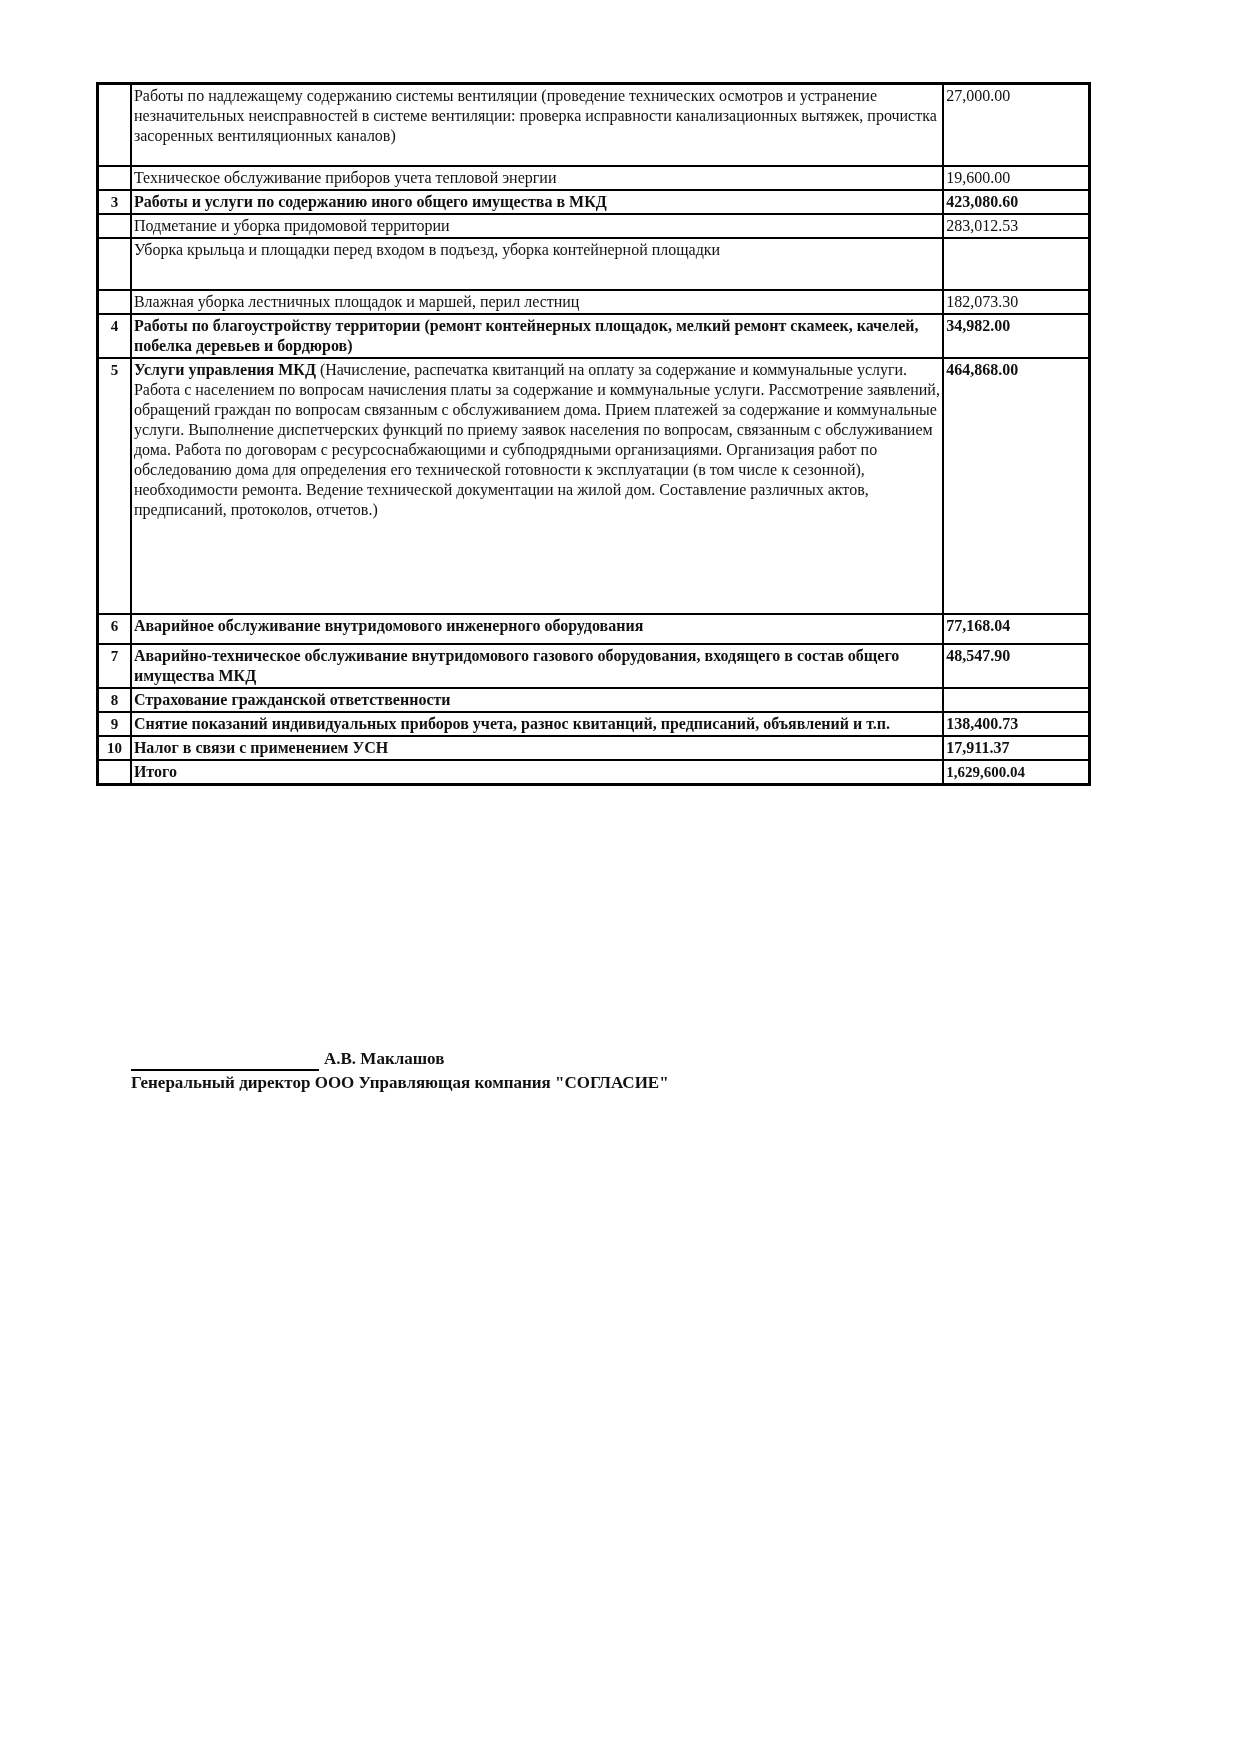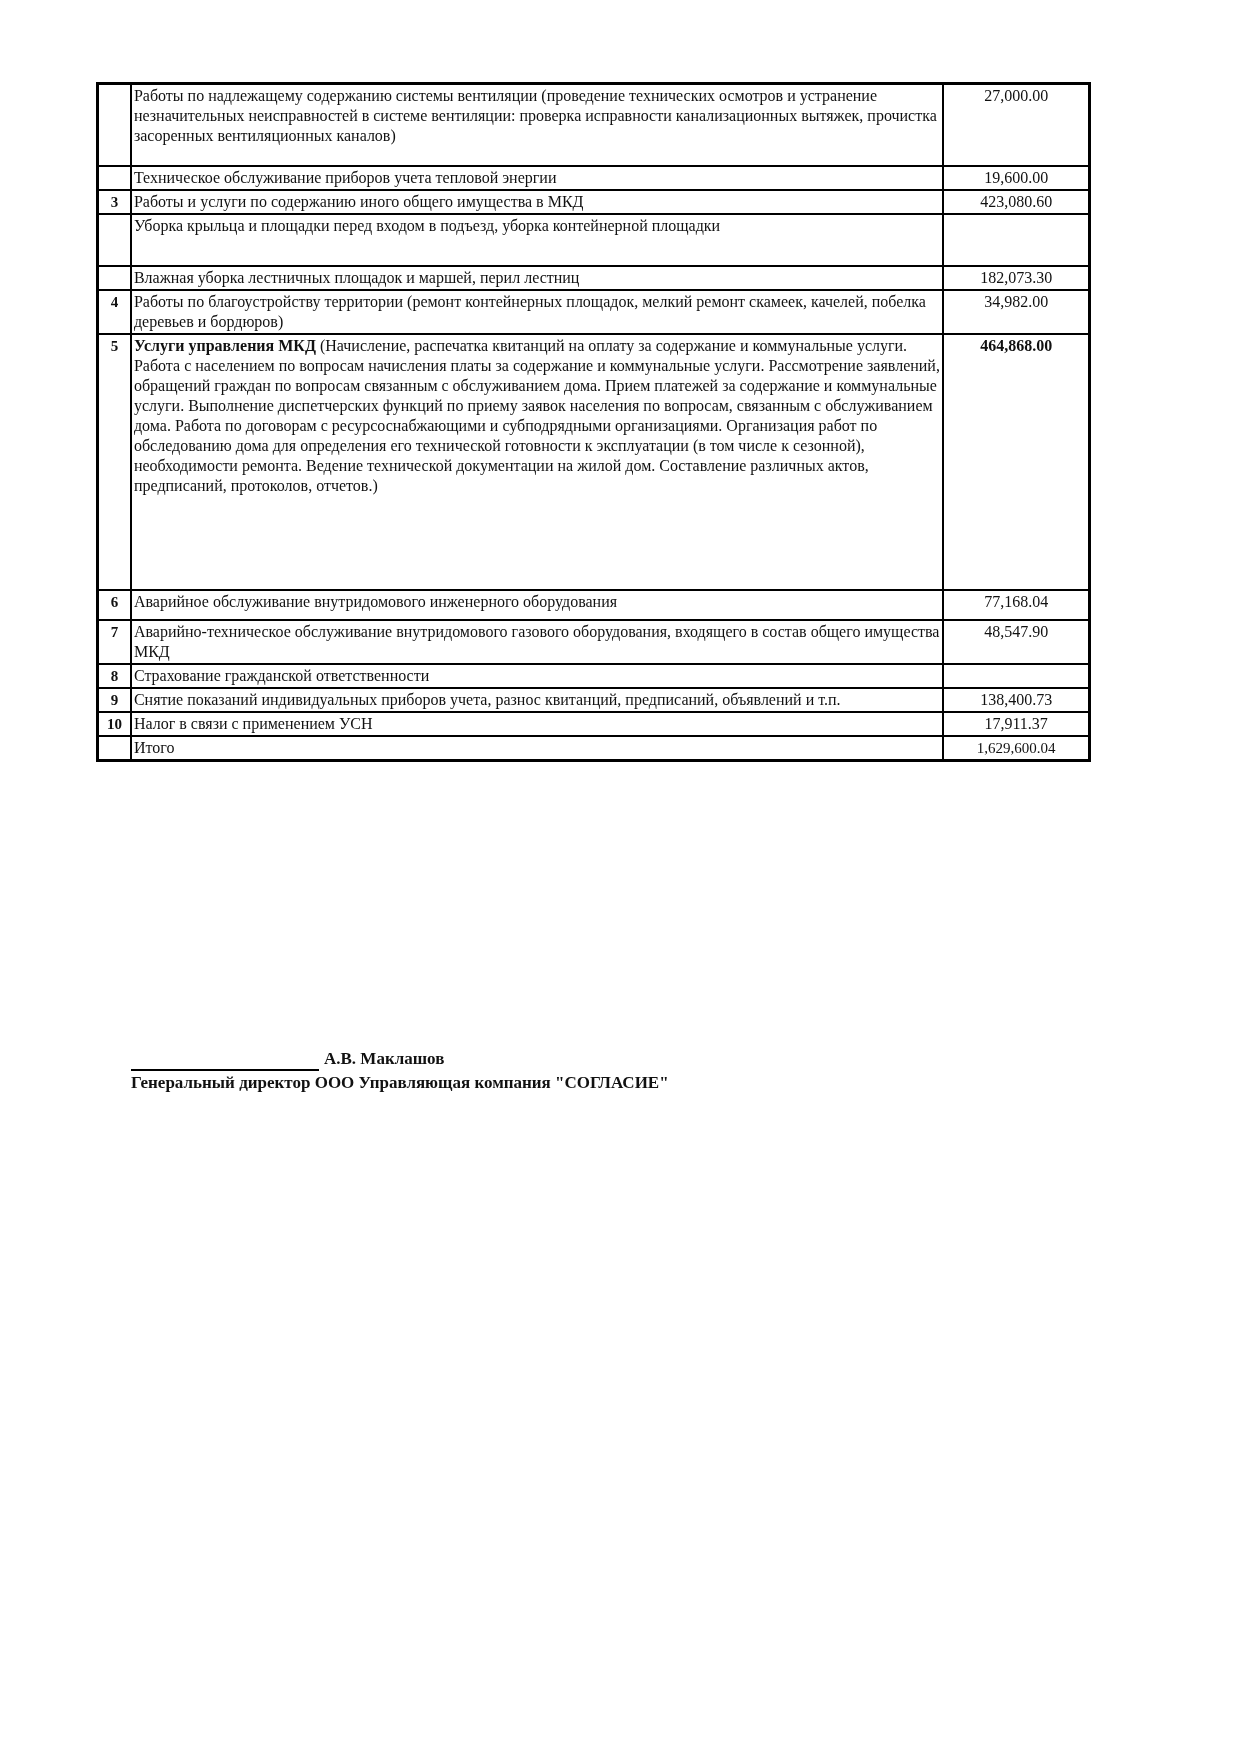--- a/index.html
+++ b/index.html
@@ -6,22 +6,22 @@
   body { width: 1240px; height: 1754px; position: relative; font-family: "Liberation Serif", "DejaVu Serif", serif; color: #111; }
   .page { position: absolute; left: 0; top: 0; width: 1240px; height: 1524px; background: #fff; }
   table.report {
     position: absolute; left: 96px; top: 82px; width: 995px;
     border-collapse: collapse; font-size: 16px; line-height: 20px;
     border: 3px solid #000;
   }
   table.report td { border: 2px solid #000; vertical-align: top; padding: 1px 2px; }
   td.num { width: 27px; text-align: center; font-weight: bold; font-size: 15px; padding-top: 3px; }
   td.desc { width: 810px; padding-left: 3px; }
-  td.amt { width: 140px; text-align: center; padding-right: 1px; white-space: nowrap; }
-  tr.bold td.desc, tr.bold td.amt { font-weight: normal; }
+  td.amt { width: 140px; text-align: left; padding-right: 1px; white-space: nowrap; }
+  tr.bold td.desc, tr.bold td.amt { font-weight: bold; }
   td.middle { vertical-align: middle; }
   td.bottom { vertical-align: bottom; }
   .sig { position: absolute; left: 131px; top: 1047px; font-size: 17px; font-weight: bold; line-height: 24px; }
   .sig .line { display: inline-block; width: 188px; border-bottom: 2px solid #000; height: 17px; vertical-align: bottom; margin-right: 5px; }
   .mkd-bold { font-weight: bold; }
 </style>
 </head>
 <body>
 
 <div class="page">
@@ -34,20 +34,25 @@
       </tr>
       <tr>
         <td class="num"></td>
         <td class="desc">Техническое обслуживание приборов учета тепловой энергии</td>
         <td class="amt">19,600.00</td>
       </tr>
       <tr class="bold">
         <td class="num">3</td>
         <td class="desc">Работы и услуги по содержанию иного общего имущества в МКД</td>
         <td class="amt">423,080.60</td>
+      </tr>
+      <tr>
+        <td class="num"></td>
+        <td class="desc">Подметание и уборка придомовой территории</td>
+        <td class="amt">283,012.53</td>
       </tr>
       <tr style="height:52px">
         <td class="num"></td>
         <td class="desc">Уборка крыльца и площадки перед входом в подъезд, уборка контейнерной площадки</td>
         <td class="amt"></td>
       </tr>
       <tr>
         <td class="num"></td>
         <td class="desc">Влажная уборка лестничных  площадок и маршей, перил лестниц</td>
         <td class="amt">182,073.30</td>

